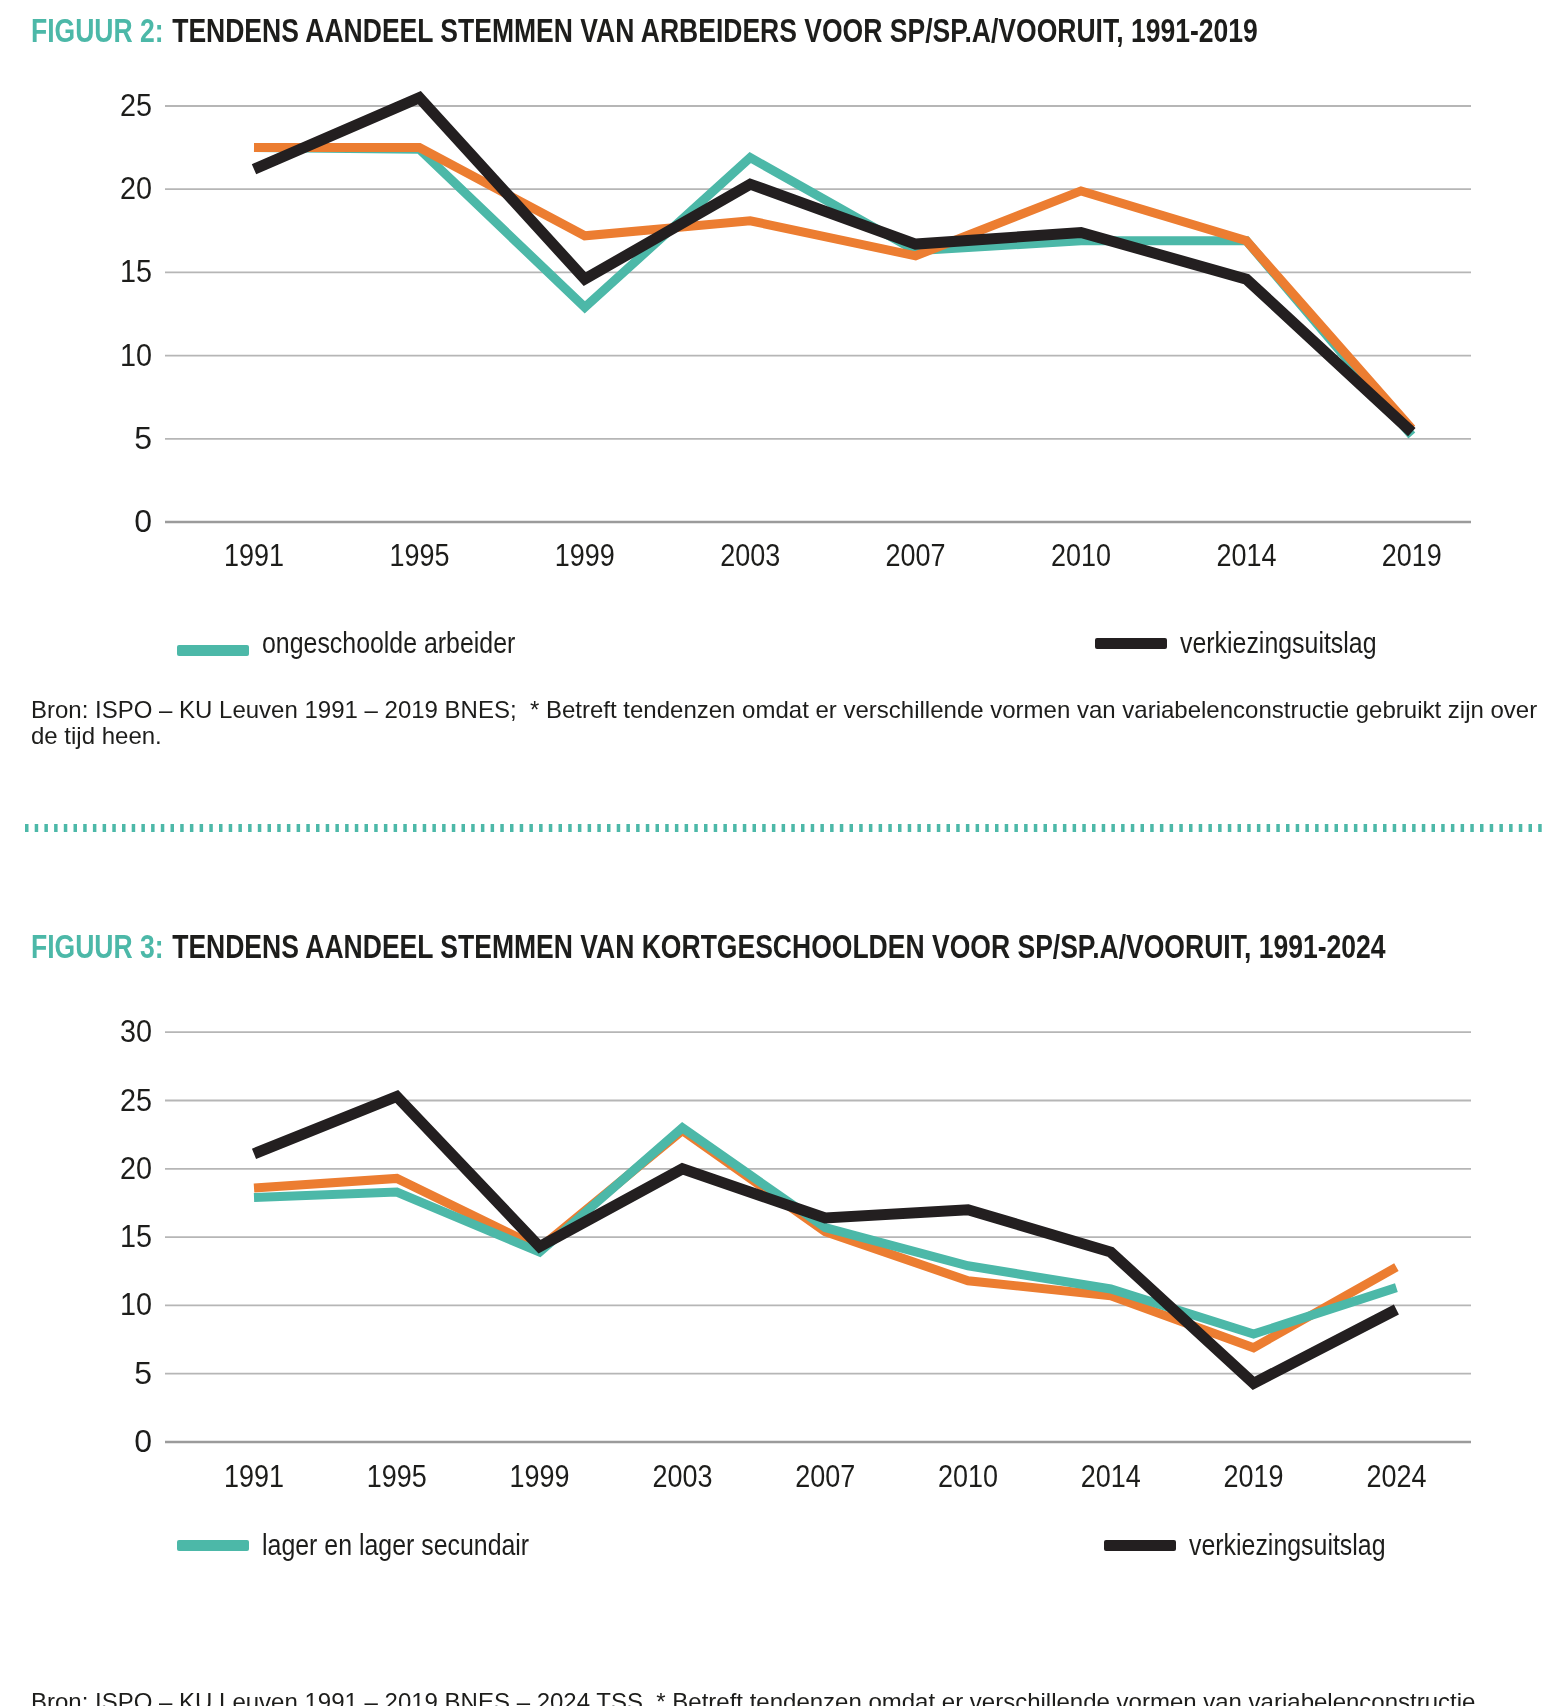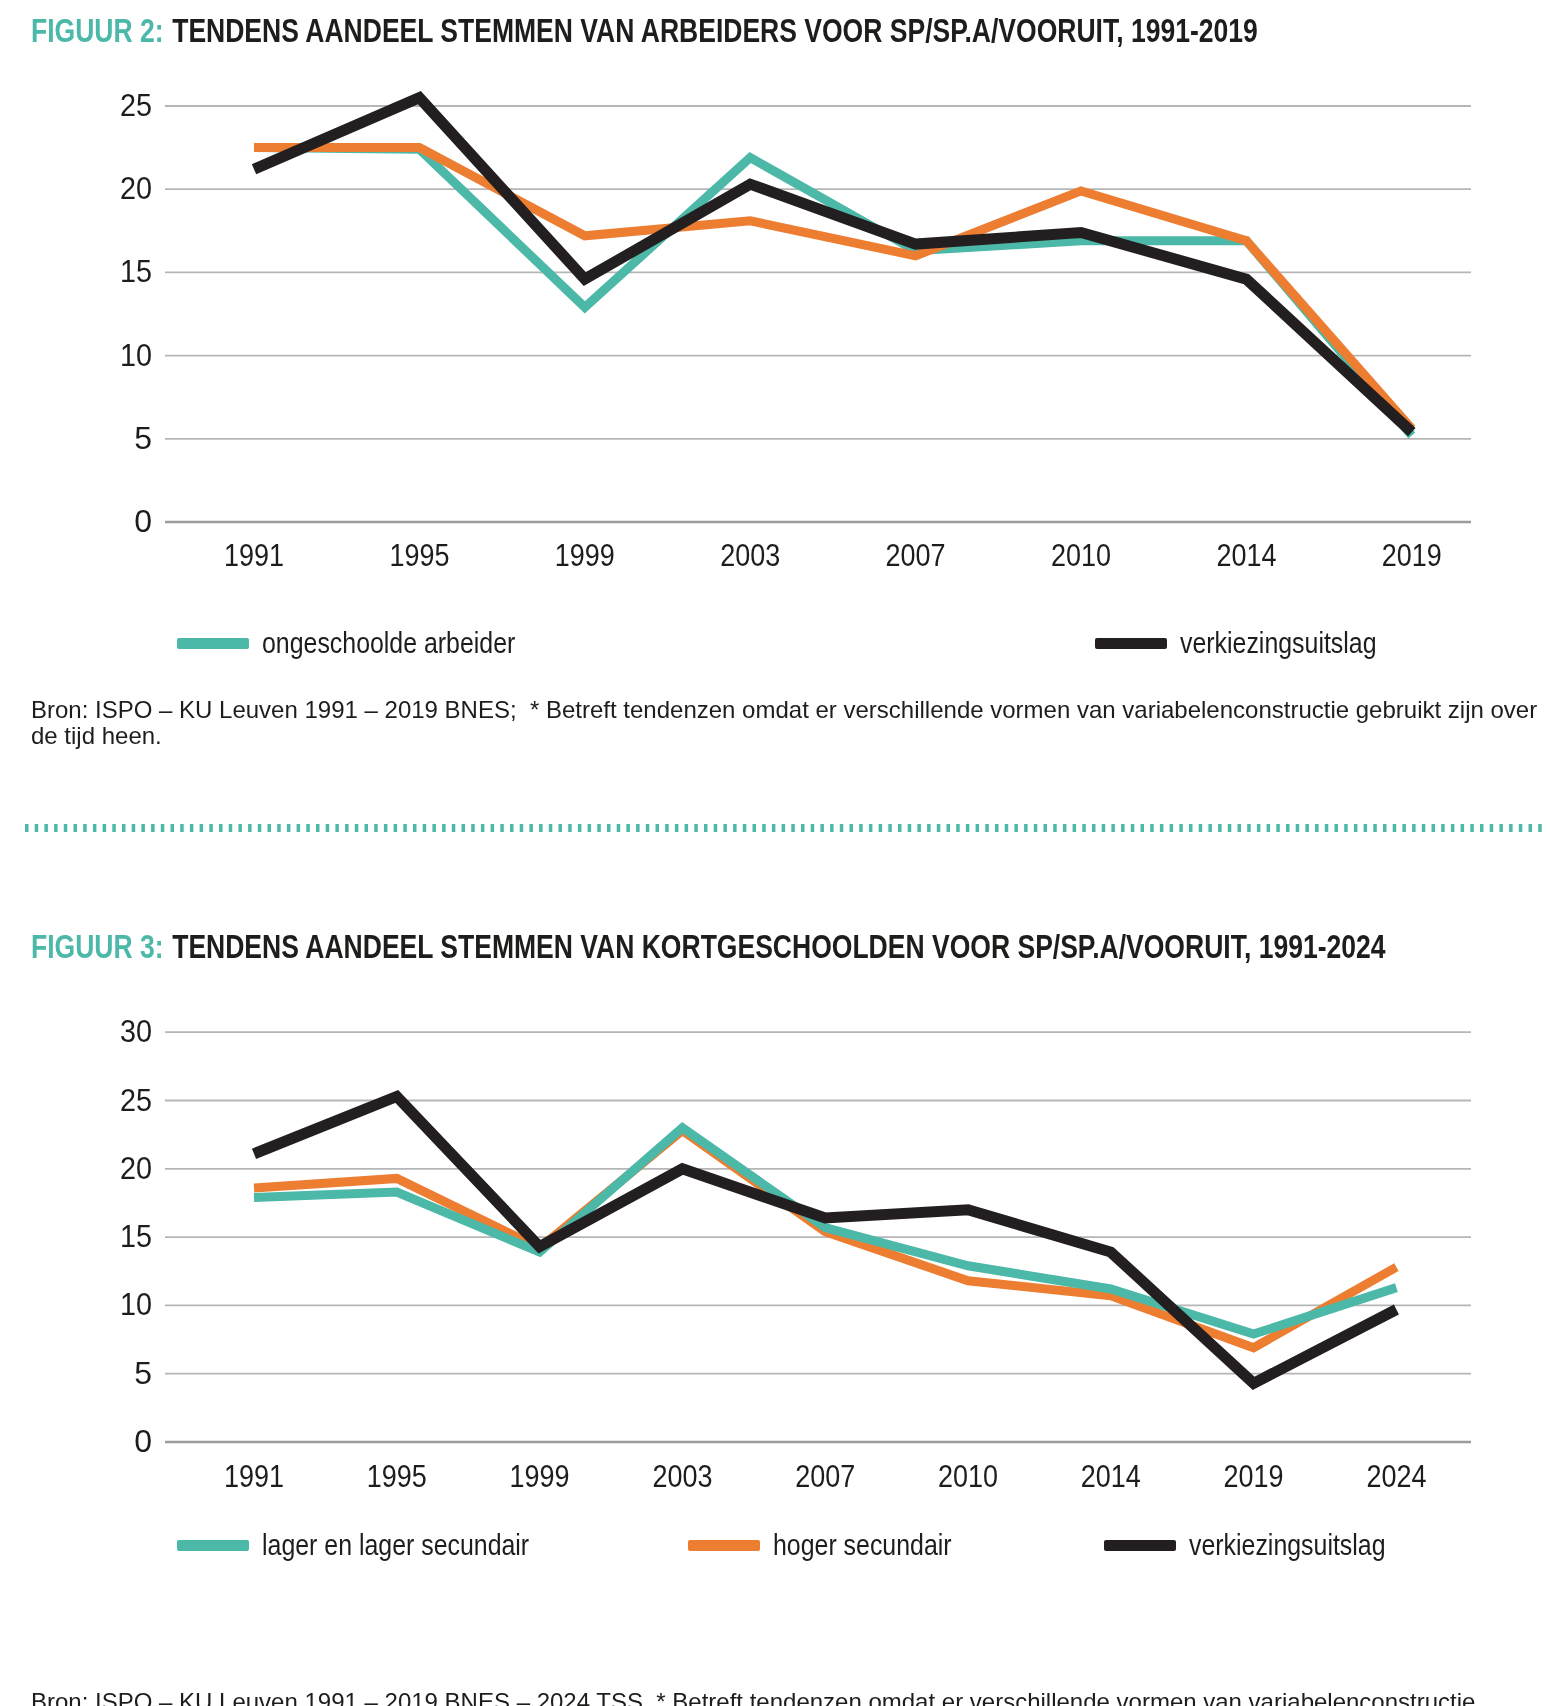--- a/index.html
+++ b/index.html
@@ -54,21 +54,21 @@
       <text x="892.6" y="511" text-anchor="middle" class="ticklab" textLength="60" lengthAdjust="spacingAndGlyphs">2007</text>
       <text x="1058" y="511" text-anchor="middle" class="ticklab" textLength="60" lengthAdjust="spacingAndGlyphs">2010</text>
       <text x="1223.4" y="511" text-anchor="middle" class="ticklab" textLength="60" lengthAdjust="spacingAndGlyphs">2014</text>
       <text x="1388.8" y="511" text-anchor="middle" class="ticklab" textLength="60" lengthAdjust="spacingAndGlyphs">2019</text>
       <polyline points="231.0,92.6 396.4,94.3 561.8,252.3 727.2,102.6 892.6,195.8 1058.0,185.8 1223.4,185.8 1388.8,380.5" fill="none" stroke="#4CB8A8" stroke-width="9" stroke-miterlimit="8" stroke-linecap="butt" stroke-linejoin="miter"></polyline>
       <polyline points="231.0,92.6 396.4,92.6 561.8,180.8 727.2,165.8 892.6,200.8 1058.0,135.9 1223.4,185.8 1388.8,373.8" fill="none" stroke="#EC7D31" stroke-width="9" stroke-miterlimit="8" stroke-linecap="butt" stroke-linejoin="miter"></polyline>
       <polyline points="231.0,114.2 396.4,42.7 561.8,224.1 727.2,129.2 892.6,189.1 1058.0,177.5 1223.4,224.1 1388.8,377.1" fill="none" stroke="#231F20" stroke-width="11" stroke-miterlimit="8" stroke-linecap="butt" stroke-linejoin="miter"></polyline>
     </svg>
 
   <div id="legend1" class="legend l1">
-      <div class="legend-item" style="left: 154px;">
+      <div class="legend-item" style="left: 154px; align-items: center;">
         <span class="swatch" style="background: rgb(76, 184, 168);"></span>
         <span class="legend-label">ongeschoolde arbeider</span>
       </div>
       <div class="legend-item" style="left: 1072px;">
         <span class="swatch" style="background: rgb(35, 31, 32);"></span>
         <span class="legend-label">verkiezingsuitslag</span>
       </div>
     </div>
 
   <div class="source s1">Bron: ISPO – KU Leuven 1991 – 2019 BNES;  * Betreft tendenzen omdat er verschillende vormen van variabelenconstructie gebruikt zijn over de tijd heen.</div>
@@ -106,24 +106,20 @@
       <polyline points="231.0,212.9 373.8,203.4 516.6,273.0 659.4,155.6 802.2,256.6 945.0,305.8 1087.8,320.8 1230.6,372.7 1373.4,292.2" fill="none" stroke="#EC7D31" stroke-width="9" stroke-miterlimit="8" stroke-linecap="butt" stroke-linejoin="miter"></polyline>
       <polyline points="231.0,222.5 373.8,217.0 516.6,277.1 659.4,152.8 802.2,252.5 945.0,290.8 1087.8,314.0 1230.6,359.1 1373.4,312.6" fill="none" stroke="#4CB8A8" stroke-width="9" stroke-miterlimit="8" stroke-linecap="butt" stroke-linejoin="miter"></polyline>
       <polyline points="231.0,178.8 373.8,121.4 516.6,271.7 659.4,193.8 802.2,243.0 945.0,234.8 1087.8,277.1 1230.6,408.3 1373.4,334.5" fill="none" stroke="#231F20" stroke-width="11" stroke-miterlimit="8" stroke-linecap="butt" stroke-linejoin="miter"></polyline>
     </svg>
 
   <div id="legend2" class="legend l2">
       <div class="legend-item" style="left: 154px;">
         <span class="swatch" style="background: rgb(76, 184, 168);"></span>
         <span class="legend-label">lager en lager secundair</span>
       </div>
-      <div class="legend-item" style="left: 665px;">
-        <span class="swatch" style="background: rgb(236, 125, 49);"></span>
-        <span class="legend-label">hoger secundair</span>
-      </div>
       <div class="legend-item" style="left: 1081px;">
         <span class="swatch" style="background: rgb(35, 31, 32);"></span>
         <span class="legend-label">verkiezingsuitslag</span>
       </div>
     </div>
 
   <div class="source s2">
     <div>Bron: ISPO – KU Leuven 1991 – 2019 BNES – 2024 TSS. * Betreft tendenzen omdat er verschillende vormen van variabelenconstructie gebruikt zijn over de tijd heen.</div>
     
   </div>

